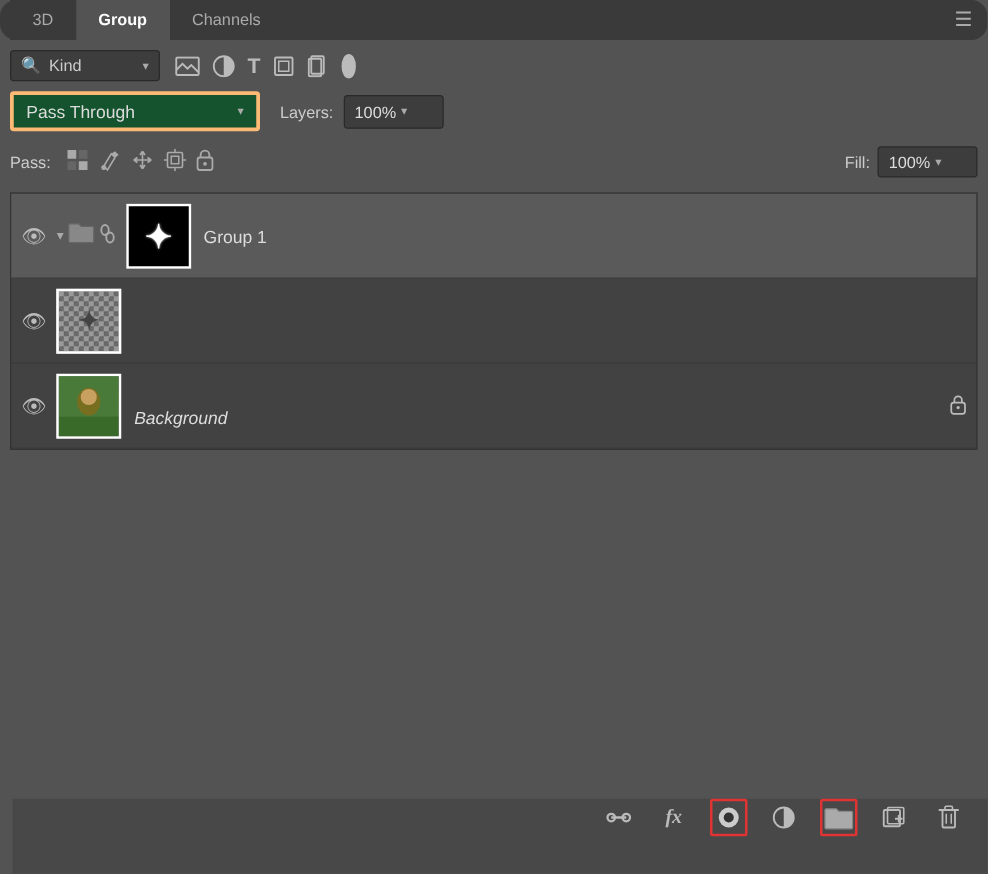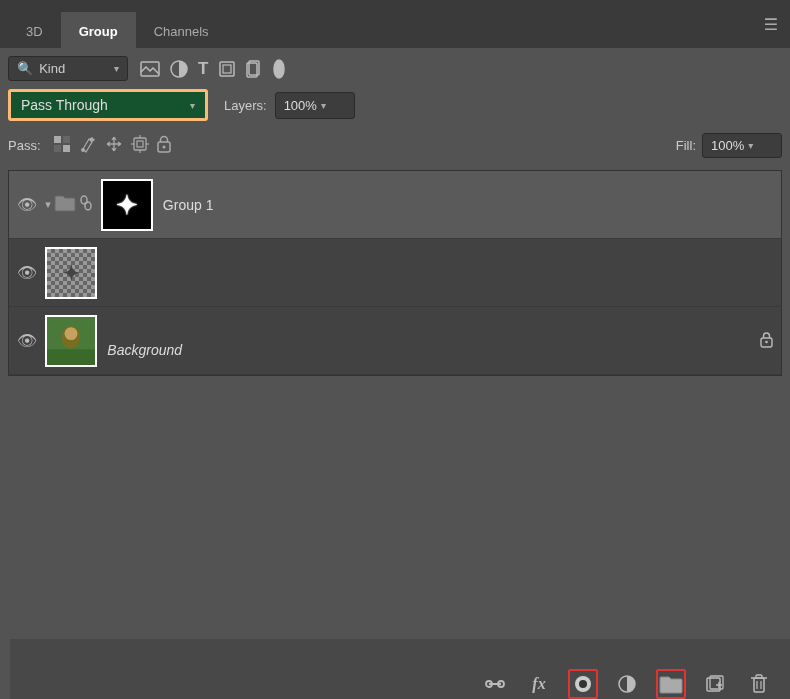--- a/index.html
+++ b/index.html
@@ -11,23 +11,24 @@
       font-size: 13px;
       color: #ccc;
       overflow: hidden;
     }
 
     
     .tab-bar {
       display: flex;
       align-items: flex-end;
       background: #3a3a3a;
-      height: 48px;
+      height: 32px;
       padding-left: 8px;
       position: relative;
+      border-radius: 13px;
     }
     .tab {
       padding: 6px 18px;
       font-size: 13px;
       color: #aaa;
       cursor: pointer;
       background: #3a3a3a;
       border-top: 2px solid transparent;
       height: 36px;
       display: flex;
@@ -214,21 +215,21 @@
 
     
     .bottom-area {
       position: absolute;
       bottom: 0;
       left: 0;
       right: 0;
       height: 60px;
       background: #484848;
       display: flex;
-      align-items: flex-end;
+      align-items: flex-start;
       justify-content: flex-end;
       padding: 0 16px;
       gap: 14px;
       margin-left: 10px;
     }
     .bottom-icon {
       font-size: 18px;
       color: #bbb;
       cursor: pointer;
       display: flex; align-items: center; justify-content: center;

